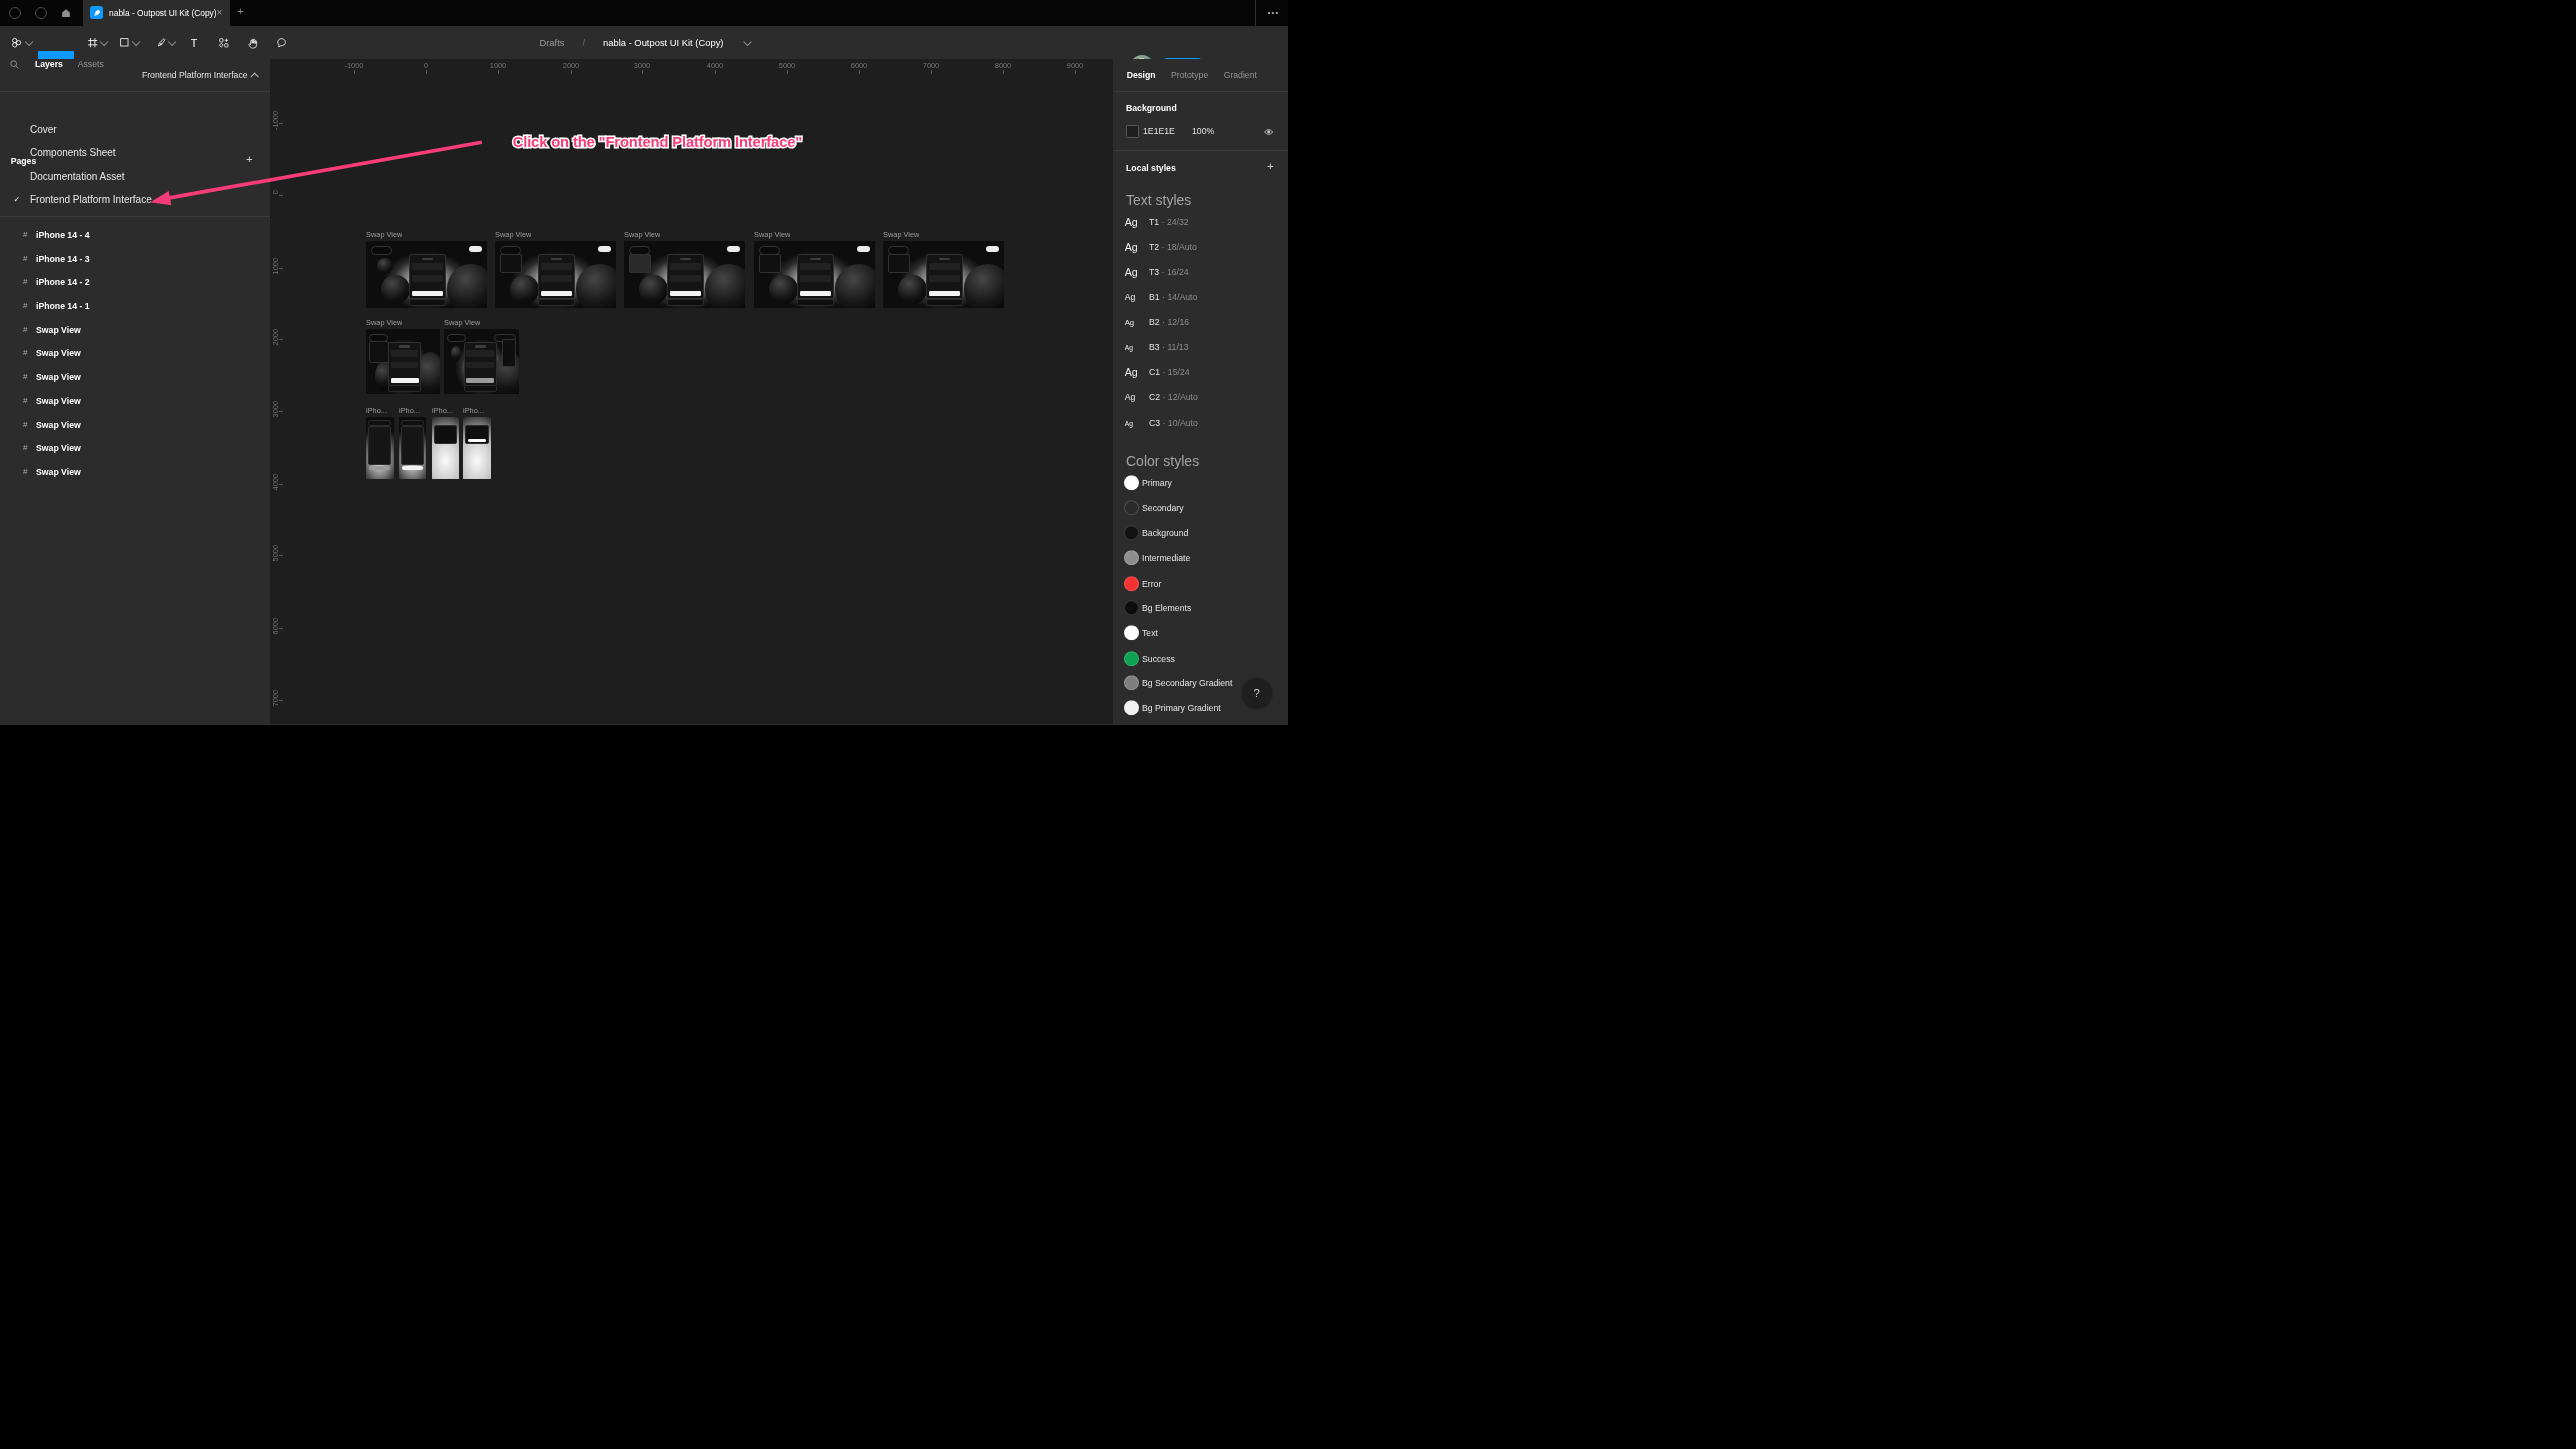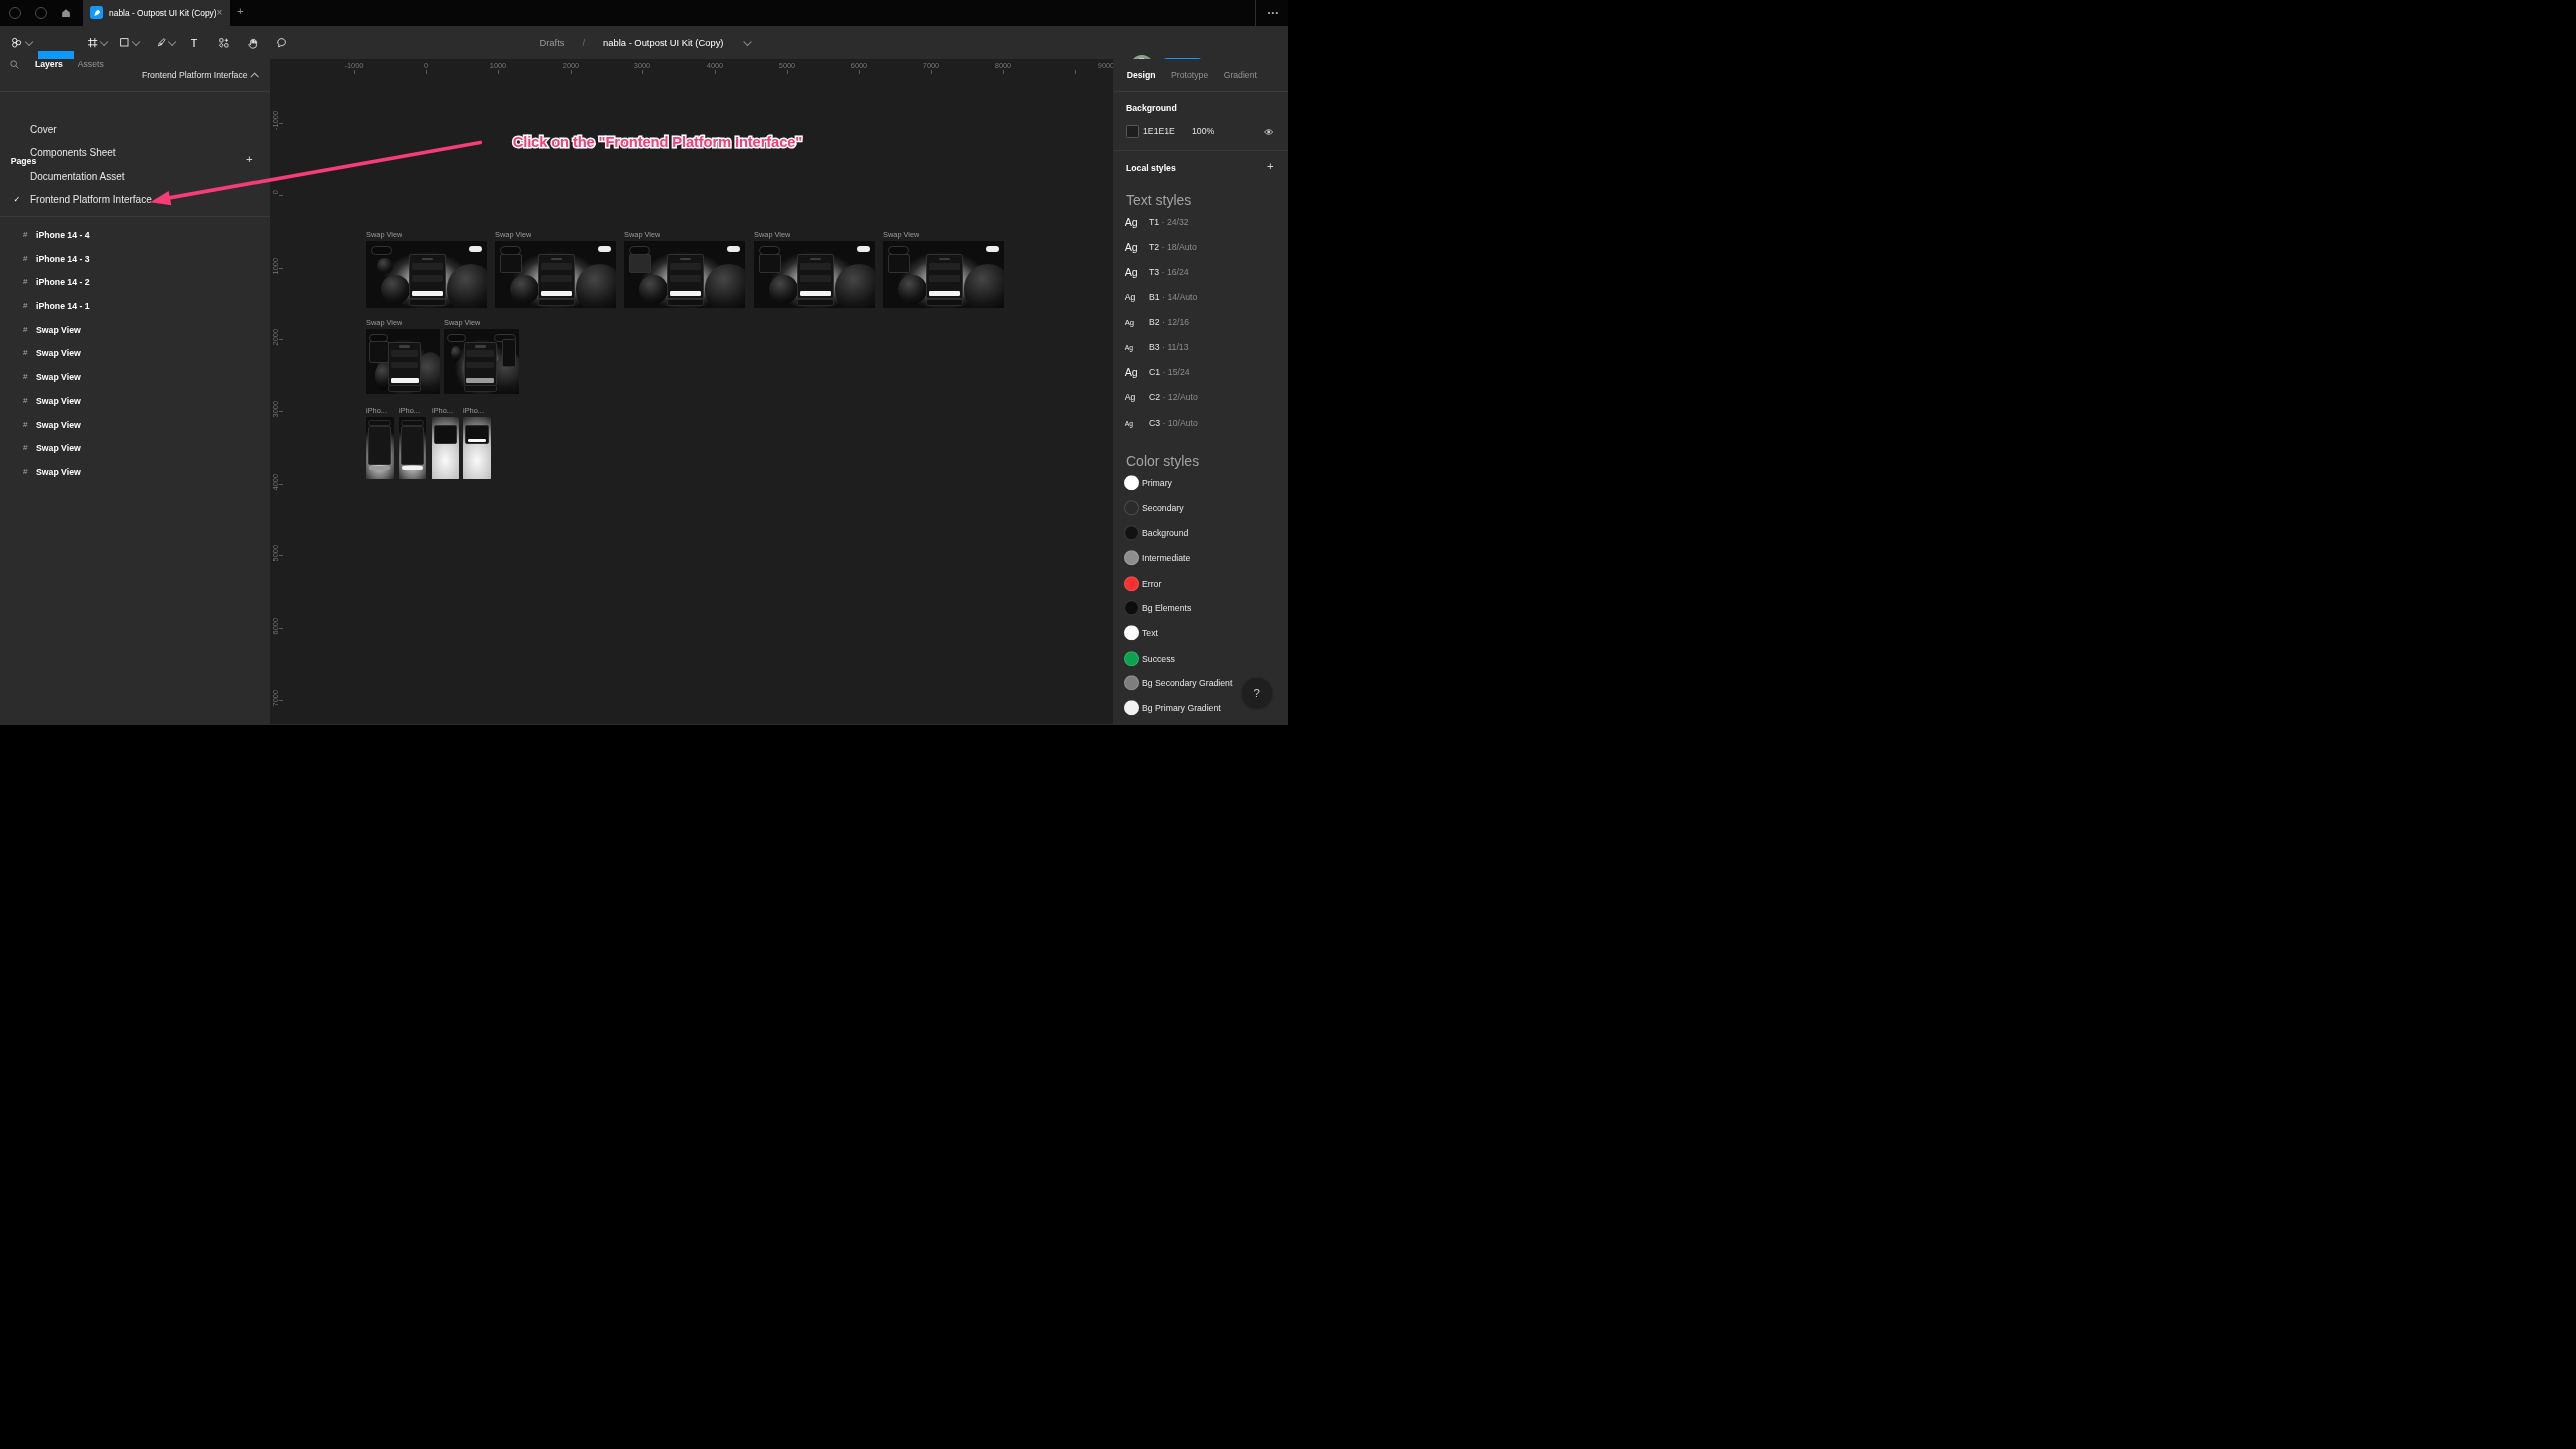--- a/index.html
+++ b/index.html
@@ -297,21 +297,21 @@
       <span class="rlabel" style="left:445px;">4000</span>
         <span class="rtick" style="left:445px;"></span>
       <span class="rlabel" style="left:517px;">5000</span>
         <span class="rtick" style="left:517px;"></span>
       <span class="rlabel" style="left:589px;">6000</span>
         <span class="rtick" style="left:589px;"></span>
       <span class="rlabel" style="left:661px;">7000</span>
         <span class="rtick" style="left:661px;"></span>
       <span class="rlabel" style="left:733px;">8000</span>
         <span class="rtick" style="left:733px;"></span>
-      <span class="rlabel" style="left:836px;">9000</span>
+      <span class="rlabel" style="left:805px;">9000</span>
         <span class="rtick" style="left:805px;"></span>
     </div>
 
     <div>
       <span class="vnum" style="top:52px;">-1000</span>
         <span class="vtick" style="top:64px;"></span>
       <span class="vnum" style="top:131px;">0</span>
         <span class="vtick" style="top:136px;"></span>
       <span class="vnum" style="top:199px;">1000</span>
         <span class="vtick" style="top:209px;"></span>

